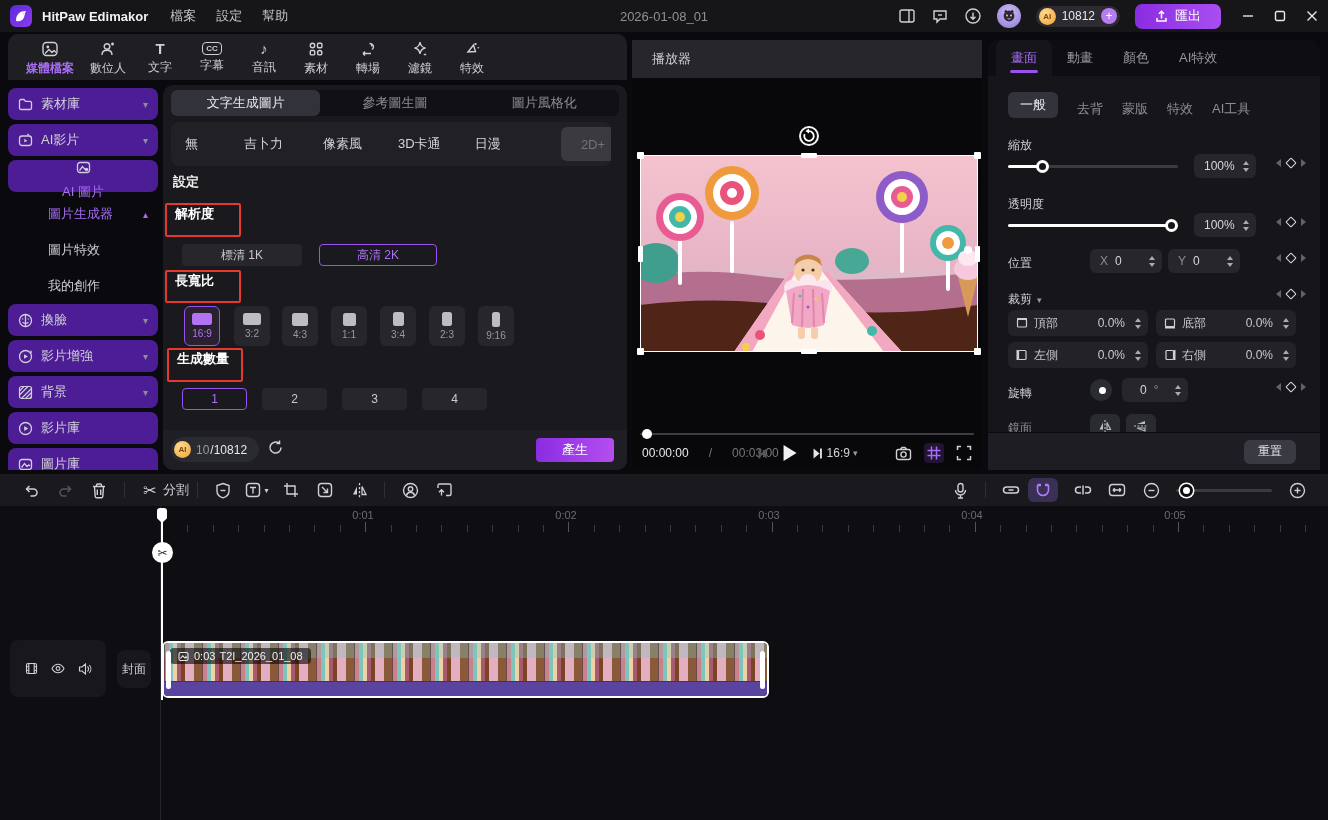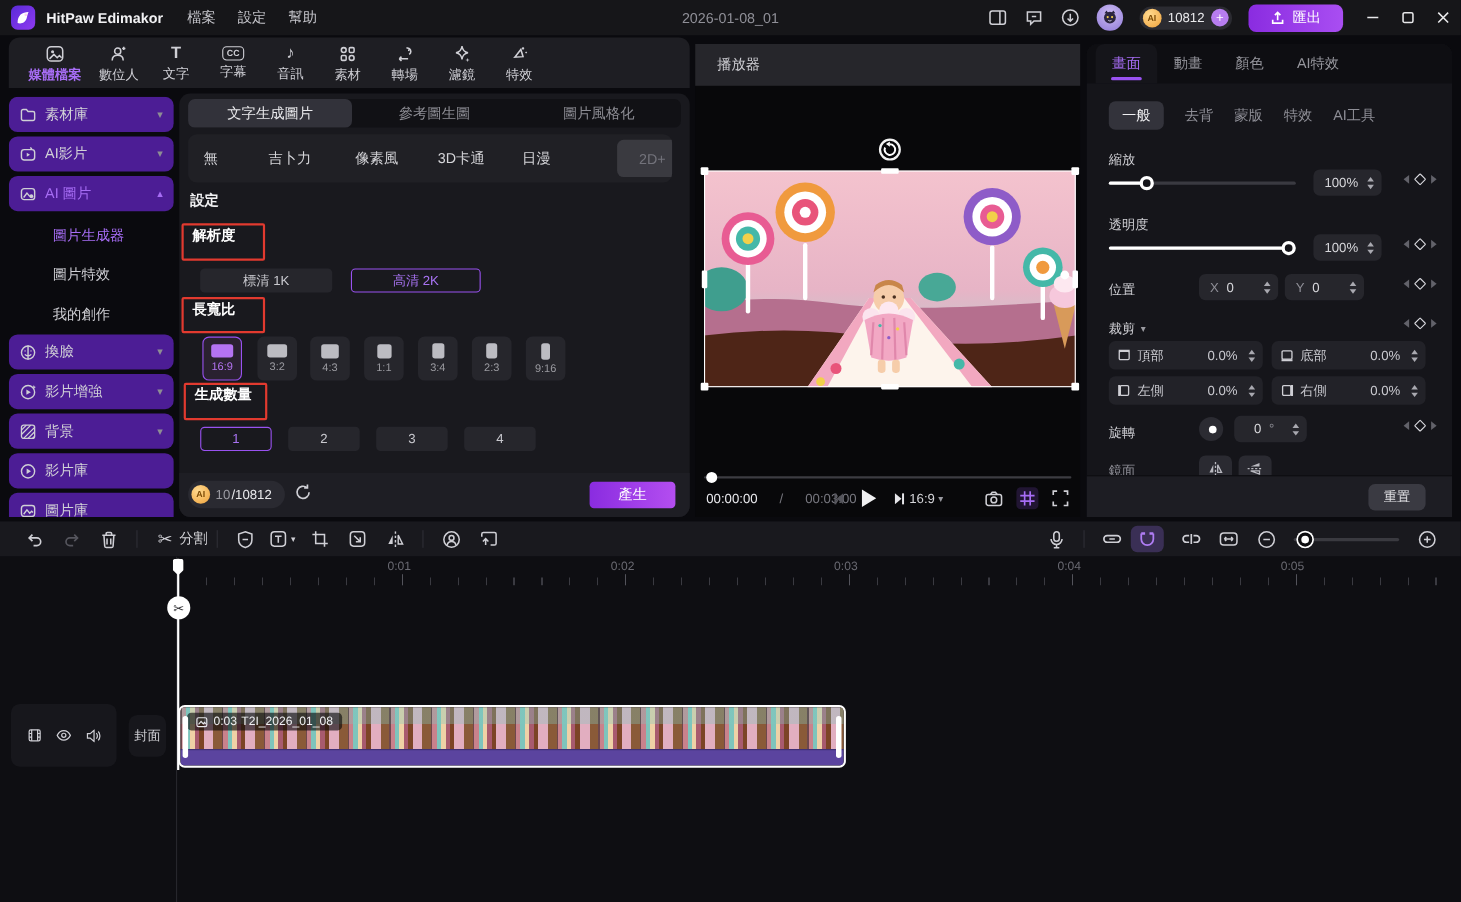--- a/index.html
+++ b/index.html
@@ -41,21 +41,21 @@
   .ribbon-item.active { color:#a76df5; }
   .ribbon-item.active .rlabel { color:#a76df5; font-weight:bold; }
   .t-letter { font-weight:bold; font-size:15px; line-height:17px; }
   .cc-box { border:1.5px solid currentColor; border-radius:4px; font-size:8px; font-weight:bold; padding:1px 3px; line-height:1.2; }
 
   
   .sidebar { position:absolute; left:8px; top:88px; width:150px; height:382px; overflow:hidden; }
   .sb-item { height:32px; margin-bottom:4px; background:#4c1d95; border-radius:8px; display:flex; align-items:center;
     padding:0 10px; gap:8px; color:#d2d2d7; cursor:pointer; }
   .sb-item .caret { margin-left:auto; font-size:10px; color:#8d8d94; }
-  .sb-item.active { color:#a76df5; }
+  .sb-item.active { color:#a76df5;flex-direction:column; }
   .sb-item.active .caret { color:#a76df5; }
   .sb-child { height:36px; display:flex; align-items:center; padding-left:40px; color:#cfcfd4; cursor:pointer; }
   .sb-child.active { color:#a76df5; }
 
   
   .generator { position:absolute; left:163px; top:85px; width:464px; height:385px; background:#19191e; border-radius:10px; }
   .gen-tabs { position:absolute; left:8px; top:5px; right:8px; height:26px; background:#111115; border-radius:6px; display:flex; }
   .gen-tab { flex:1; display:flex; align-items:center; justify-content:center; color:#8e8e95; font-size:13px; border-radius:6px; cursor:pointer; }
   .gen-tab.active { background:#32323a; color:#eaeaed; }
   .style-row { position:absolute; left:8px; top:37px; width:440px; height:44px; background:#202025; border-radius:8px;
@@ -107,21 +107,21 @@
   .aspect-dd { display:flex; align-items:center; gap:3px; color:#d5d5d9; font-size:12px; cursor:pointer; }
   .pc-right { margin-left:auto; display:flex; align-items:center; gap:12px; }
   .grid-btn { background:rgba(151,82,240,.18); border-radius:4px; padding:2px; }
 
   
   .right-panel { position:absolute; left:988px; top:40px; width:332px; height:430px; background:#15151a; border-radius:10px 10px 0 0; }
   .rp-tabs { height:36px; background:#0e0e12; border-radius:10px 10px 0 0; display:flex; align-items:stretch; }
   .rp-tab { padding:0 15px; display:flex; align-items:center; color:#97979e; font-size:13px; cursor:pointer; position:relative; }
   .rp-tab.active { background:#15151a; border-radius:8px 8px 0 0; color:#a76df5; margin-left:8px; }
   .rp-tab.active::after { content:""; position:absolute; left:14px; right:14px; bottom:3px; height:3px; background:#9952f0; border-radius:2px; }
-  .subtabs { position:absolute; left:20px; top:52px; display:flex; gap:19px; align-items:center; }
+  .subtabs { position:absolute; left:20px; top:52px; display:flex; gap:19px; align-items:flex-end; }
   .subtab { color:#8e8e96; font-size:13px; cursor:pointer; }
   .subtab.active { background:#33333b; color:#f0f0f2; padding:4px 12px; border-radius:6px; }
   .rp-label { position:absolute; left:20px; color:#cfcfd4; font-size:12px; }
   .slider { position:absolute; left:20px; width:170px; height:12px; }
   .sl-track { position:absolute; left:0; right:0; top:5px; height:3px; background:#3a3a41; border-radius:2px; }
   .sl-fill { position:absolute; left:0; top:5px; height:3px; background:#fff; border-radius:2px; }
   .sl-knob { position:absolute; top:0; width:13px; height:13px; border:3px solid #fff; border-radius:50%; background:#15151a; }
   .stepper { position:absolute; height:24px; background:#26262c; border-radius:6px; display:flex; align-items:center;
     padding:0 7px 0 10px; font-size:12px; color:#d6d6da; gap:7px; }
   .stepper .dim { color:#8e8e96; }

